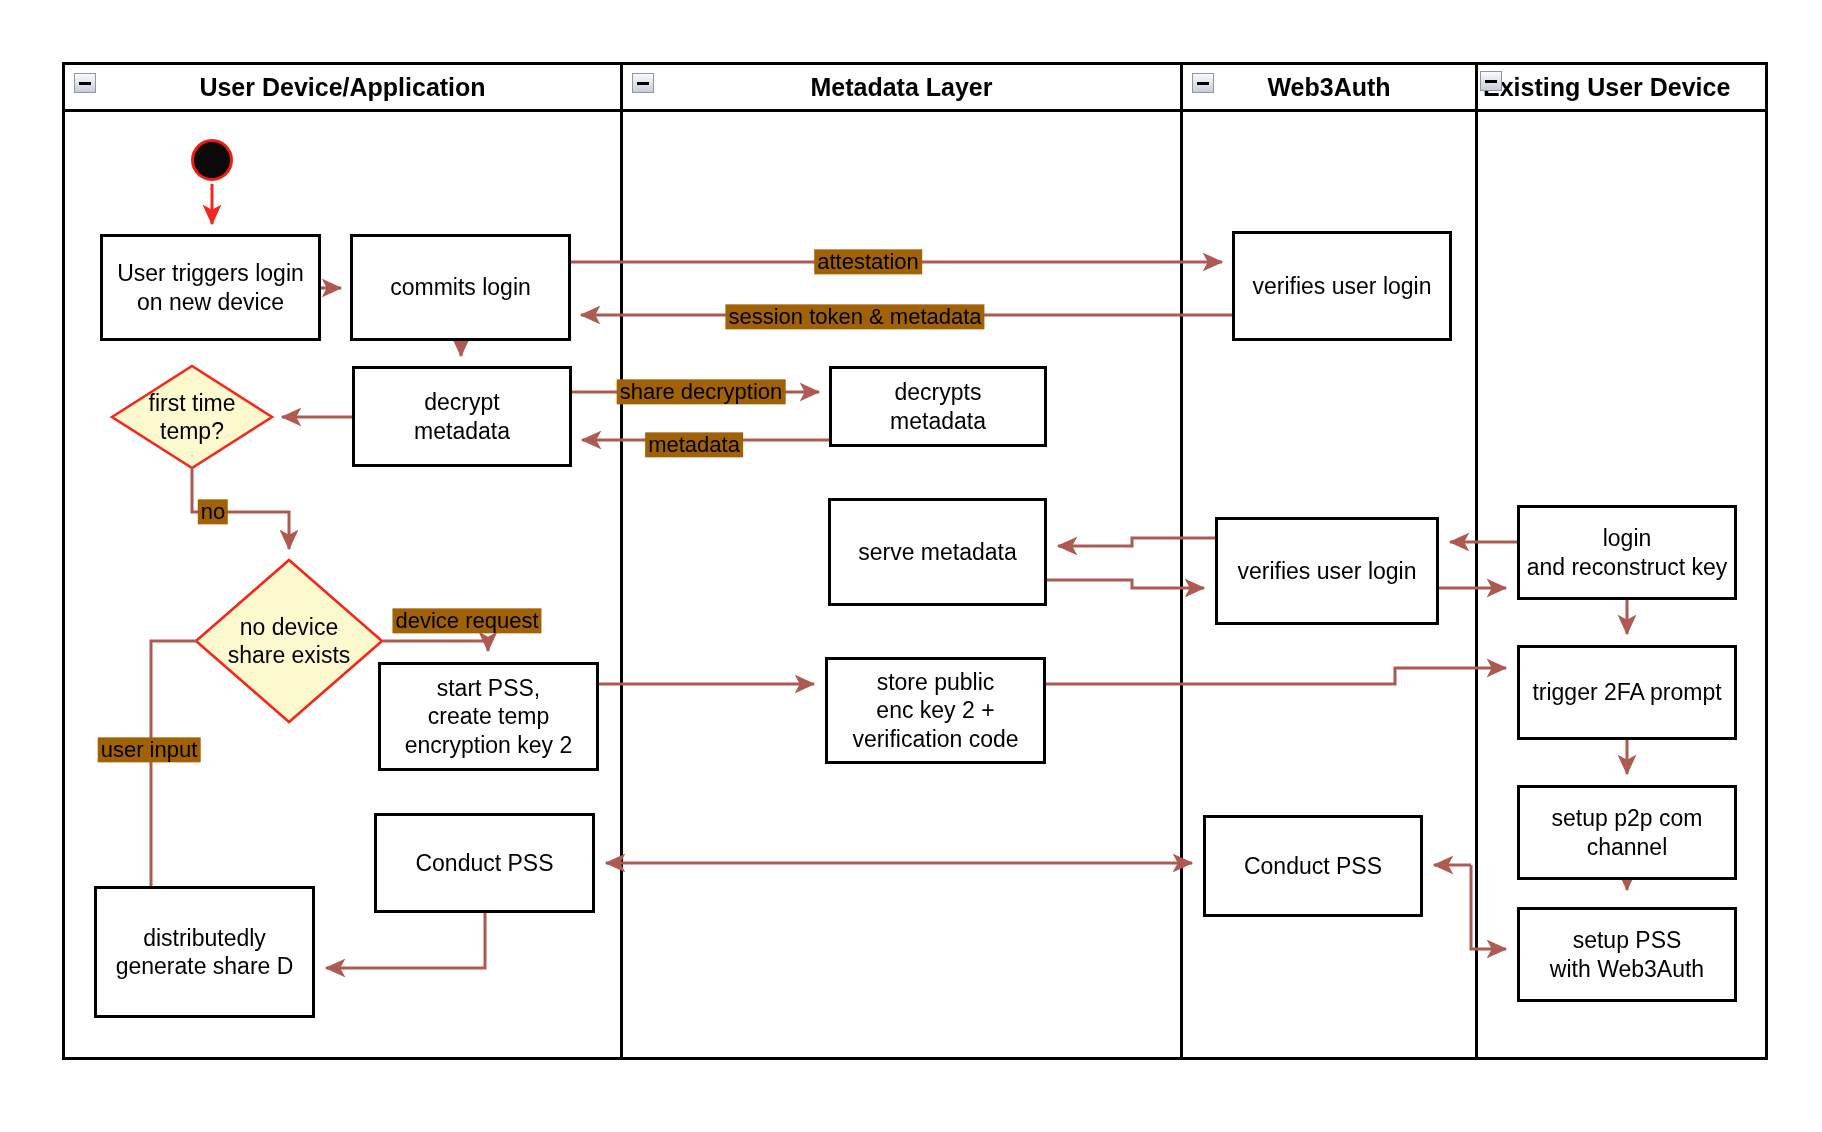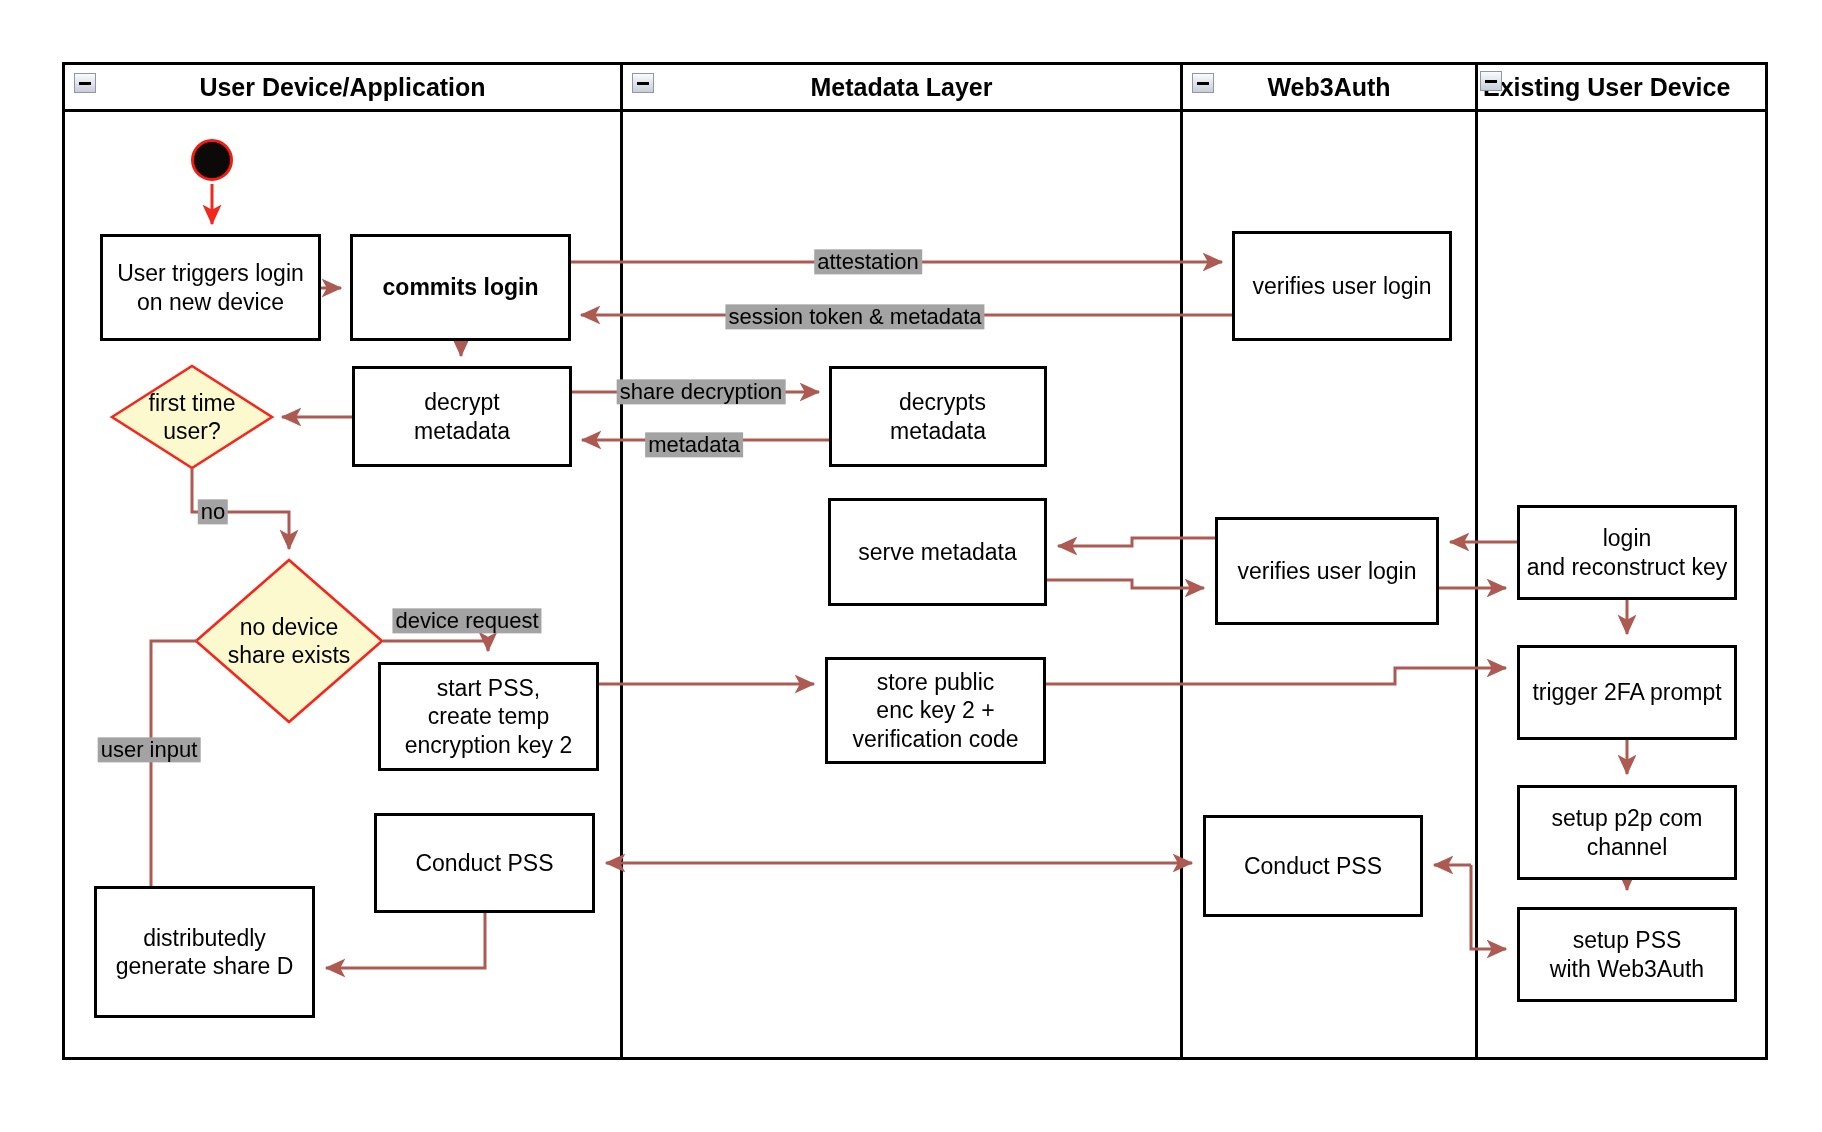--- a/index.html
+++ b/index.html
@@ -30,21 +30,21 @@
   }
   .decision-label{
     position:absolute;display:flex;align-items:center;justify-content:center;text-align:center;
     font-size:23px;line-height:1.22;white-space:pre-line;z-index:3;background:transparent;
   }
   .start-node{
     position:absolute;width:42px;height:42px;border-radius:50%;
     background:#0c0a08;border:3px solid #f31a10;box-sizing:border-box;z-index:3;
   }
   .edge-label{
-    position:absolute;transform:translate(-50%,-50%);background:#a3a3a3;
+    position:absolute;transform:translate(-50%,-50%);background:#a16207;
     font-size:22px;line-height:1.15;text-align:center;white-space:pre-line;z-index:4;padding:0 3px;
   }
   #wires{position:absolute;left:0;top:0;z-index:2;}
 </style>
 </head>
 <body>
 
 <div id="canvas">
 
   <div class="pool">
@@ -123,24 +123,24 @@
       <path d="M1471,865 L1434,865" marker-end="url(#arrD)"></path>
       <path d="M1471,865 L1471,949 L1506,949" marker-end="url(#arrD)"></path>
       <path d="M485,913 L485,968 L326,968" marker-end="url(#arrD)"></path>
     </g>
   </svg>
 
   <div class="start-node" style="left:191px;top:139px;"></div>
 
   <div class="node" style="left:100px;top:234px;width:221px;height:107px;">User triggers login
 on new device</div>
-  <div class="node" style="left:350px;top:234px;width:221px;height:107px;font-weight:bold;">commits login</div>
+  <div class="node" style="left:350px;top:234px;width:221px;height:107px;">commits login</div>
   <div class="node" style="left:352px;top:366px;width:220px;height:101px;">decrypt
 metadata</div>
-  <div class="node" style="left:829px;top:366px;width:218px;height:101px;text-align:right;">decrypts
+  <div class="node" style="left:829px;top:366px;width:218px;height:81px;">decrypts
 metadata</div>
   <div class="node" style="left:828px;top:498px;width:219px;height:108px;">serve metadata</div>
   <div class="node" style="left:1232px;top:231px;width:220px;height:110px;">verifies user login</div>
   <div class="node" style="left:1215px;top:517px;width:224px;height:108px;">verifies user login</div>
   <div class="node" style="left:1517px;top:505px;width:220px;height:95px;">login
 and reconstruct key</div>
   <div class="node" style="left:1517px;top:645px;width:220px;height:95px;">trigger 2FA prompt</div>
   <div class="node" style="left:1517px;top:785px;width:220px;height:95px;">setup p2p com
 channel</div>
   <div class="node" style="left:1517px;top:900px;width:220px;height:95px;margin-top:7px;">setup PSS
@@ -150,21 +150,21 @@
 encryption key 2</div>
   <div class="node" style="left:825px;top:657px;width:221px;height:107px;">store public
 enc key 2 +
 verification code</div>
   <div class="node" style="left:374px;top:813px;width:221px;height:100px;">Conduct PSS</div>
   <div class="node" style="left:1203px;top:815px;width:220px;height:102px;">Conduct PSS</div>
   <div class="node" style="left:94px;top:886px;width:221px;height:132px;">distributedly
 generate share D</div>
 
   <div class="decision-label" style="left:117px;top:371px;width:150px;height:92px;">first time
-user?</div>
+temp?</div>
   <div class="decision-label" style="left:204px;top:576px;width:170px;height:130px;">no device
 share exists</div>
 
   <div class="edge-label" style="left:868px;top:262px;">attestation</div>
   <div class="edge-label" style="left:855px;top:317px;">session token &amp; metadata</div>
   <div class="edge-label" style="left:701px;top:392px;">share decryption</div>
   <div class="edge-label" style="left:694px;top:445px;">metadata</div>
   <div class="edge-label" style="left:213px;top:512px;">no</div>
   <div class="edge-label" style="left:467px;top:621px;">device request</div>
   <div class="edge-label" style="left:149px;top:750px;">user input</div>

